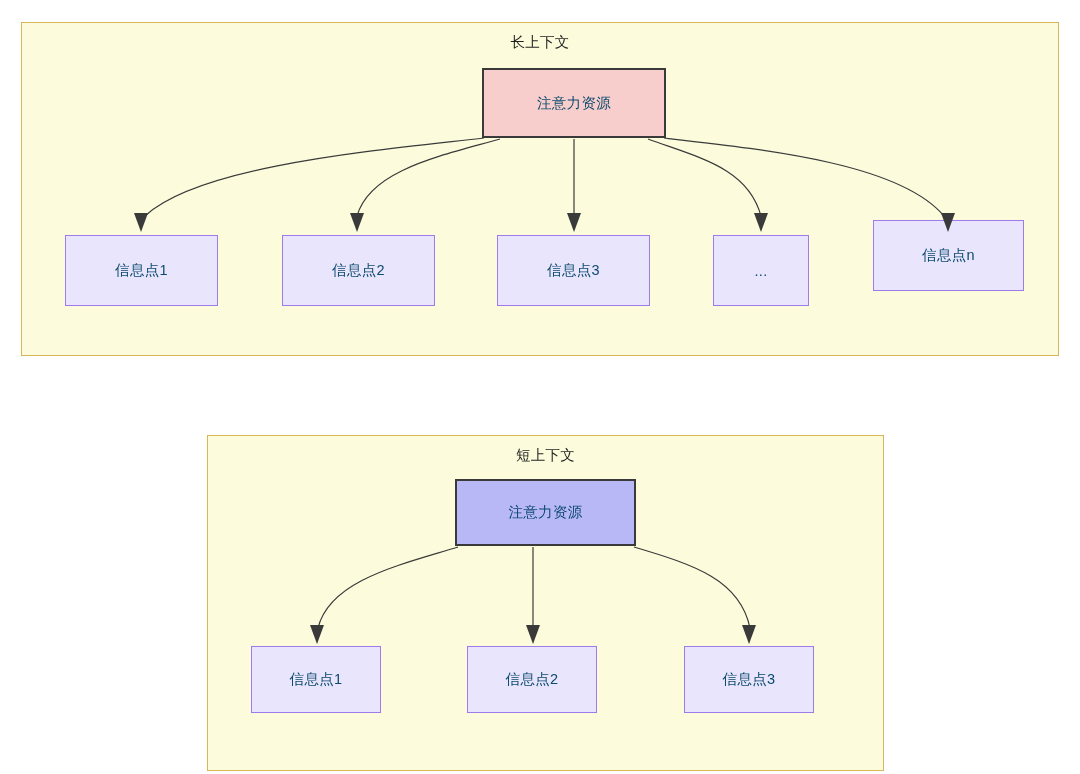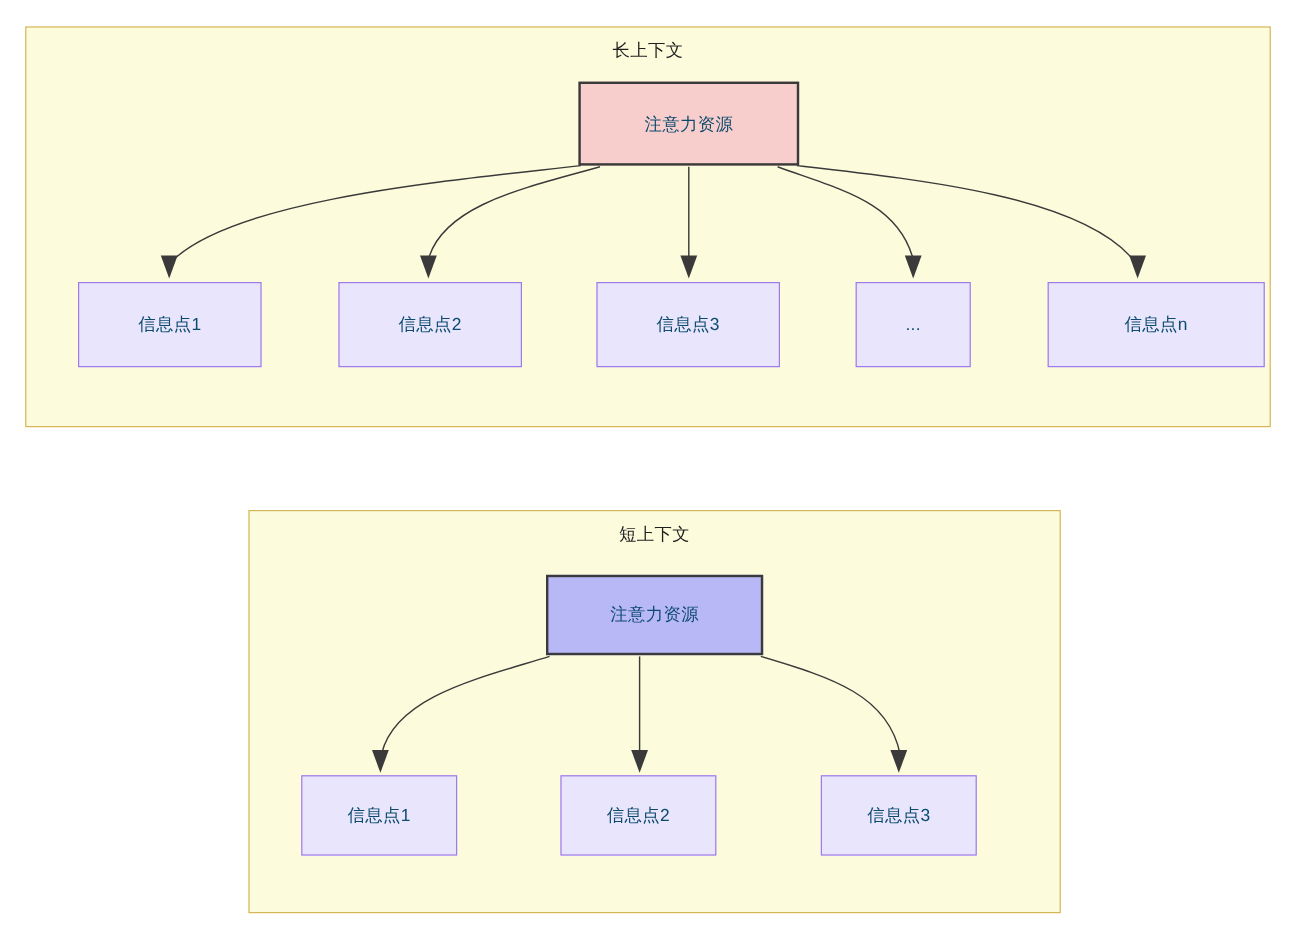--- a/index.html
+++ b/index.html
@@ -24,21 +24,21 @@
     position: absolute;
     background: #FCFCDC;
     border: 1px solid #D6B656;
     box-sizing: border-box;
   }
   #panel-long {
     left: 21px; top: 22px;
     width: 1038px; height: 334px; padding-left: 40px;
   }
   #panel-short {
-    left: 207px; top: 425px;
+    left: 207px; top: 435px;
     width: 677px; height: 336px;
   }
   .panel-title {
     position: absolute;
     left: 0;
     width: 100%;
     text-align: center;
     font-size: 14.5px;
     color: #1f1f1f;
     letter-spacing: 0.3px;
@@ -70,21 +70,21 @@
     background: #E8E5FC;
     border: 1px solid #9F7AEA;
   }
 
   
   #n1-root  { left: 482px; top: 68px;  width: 184px; height: 70px; }
   #n1-i1    { left: 65px;  top: 235px; width: 153px; height: 71px; }
   #n1-i2    { left: 282px; top: 235px; width: 153px; height: 71px; }
   #n1-i3    { left: 497px; top: 235px; width: 153px; height: 71px; }
   #n1-idots { left: 713px; top: 235px; width: 96px;  height: 71px; }
-  #n1-in    { left: 873px; top: 235px; width: 181px; height: 71px; justify-content: center; }
+  #n1-in    { left: 873px; top: 220px; width: 151px; height: 71px; justify-content: center; }
 
   
   #n2-root  { left: 455px; top: 479px; width: 181px; height: 67px; }
   #n2-i1    { left: 251px; top: 646px; width: 130px; height: 67px; }
   #n2-i2    { left: 467px; top: 646px; width: 130px; height: 67px; }
   #n2-i3    { left: 684px; top: 646px; width: 130px; height: 67px; }
 
   svg.edges {
     position: absolute;
     left: 0; top: 0;

